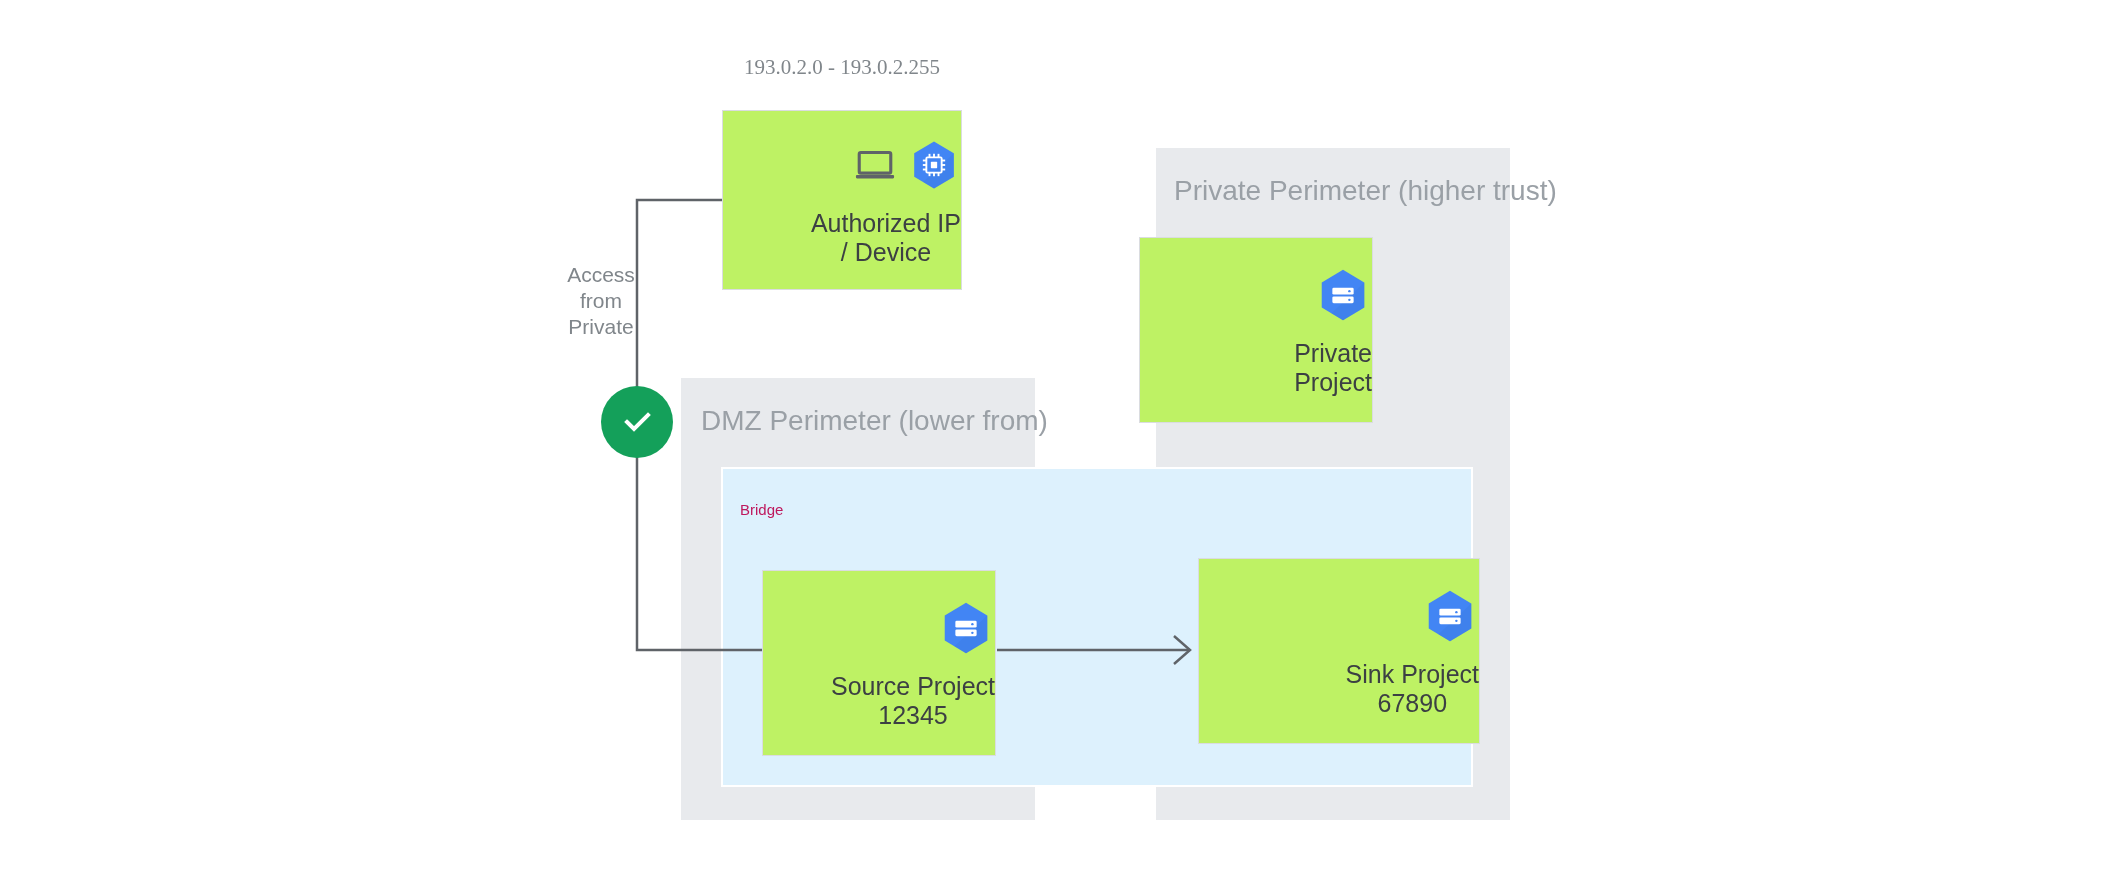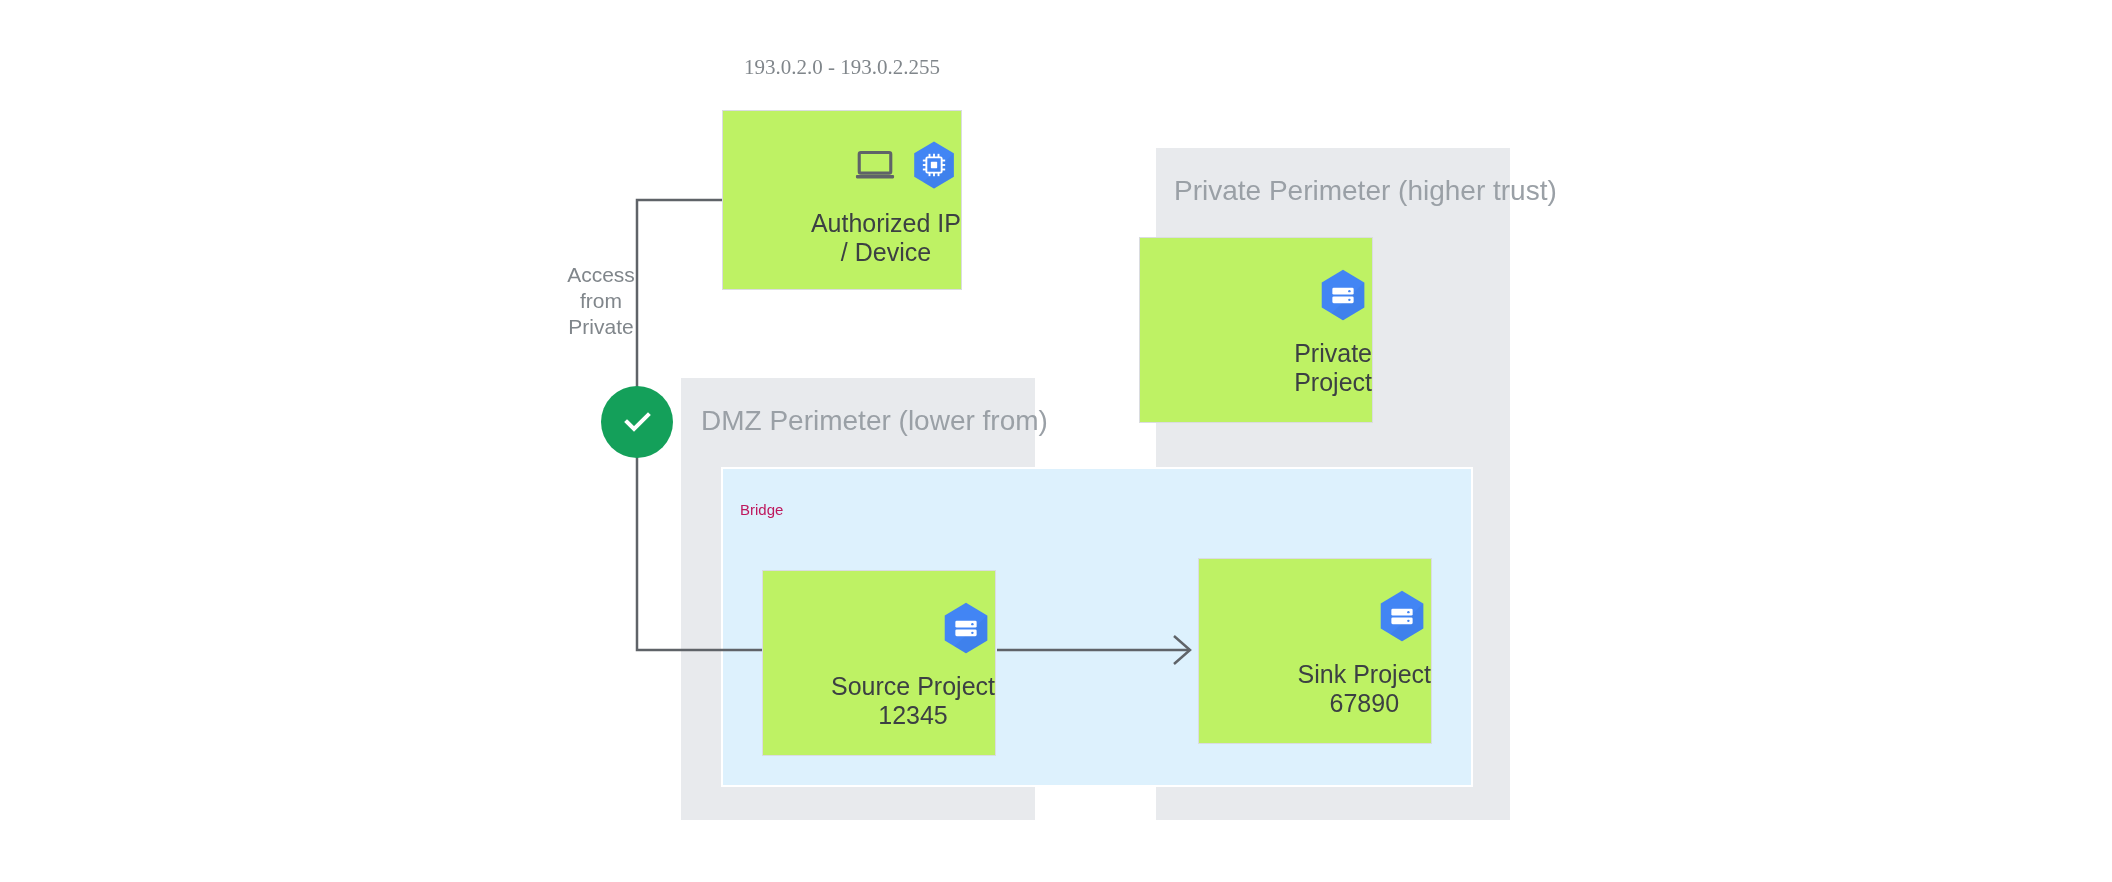--- a/index.html
+++ b/index.html
@@ -196,21 +196,21 @@
         <rect x="19" y="22.5" width="22" height="7" rx="1.4" fill="#ffffff"></rect>
         <rect x="19" y="31.5" width="22" height="7" rx="1.4" fill="#ffffff"></rect>
         <circle cx="36.6" cy="26" r="1.25" fill="#4285f4"></circle>
         <circle cx="36.6" cy="35" r="1.25" fill="#4285f4"></circle>
       </svg>
     </div>
     <div class="node-label">Source Project
 12345</div>
   </div>
 
-  <div class="node" style="left:1198px; top:558px; width:234px; height:186px;">
+  <div class="node" style="left:1198px; top:558px; width:282px; height:186px;">
     <div class="node-icon">
       <svg width="58" height="58" viewBox="0 0 60 60">
         <polygon points="30,4 52,17 52,43 30,56 8,43 8,17" fill="#4285f4"></polygon>
         <polygon points="52,17 52,43 30,56 18,49" fill="#3b7de3" opacity="0.45"></polygon>
         <rect x="19" y="22.5" width="22" height="7" rx="1.4" fill="#ffffff"></rect>
         <rect x="19" y="31.5" width="22" height="7" rx="1.4" fill="#ffffff"></rect>
         <circle cx="36.6" cy="26" r="1.25" fill="#4285f4"></circle>
         <circle cx="36.6" cy="35" r="1.25" fill="#4285f4"></circle>
       </svg>
     </div>

